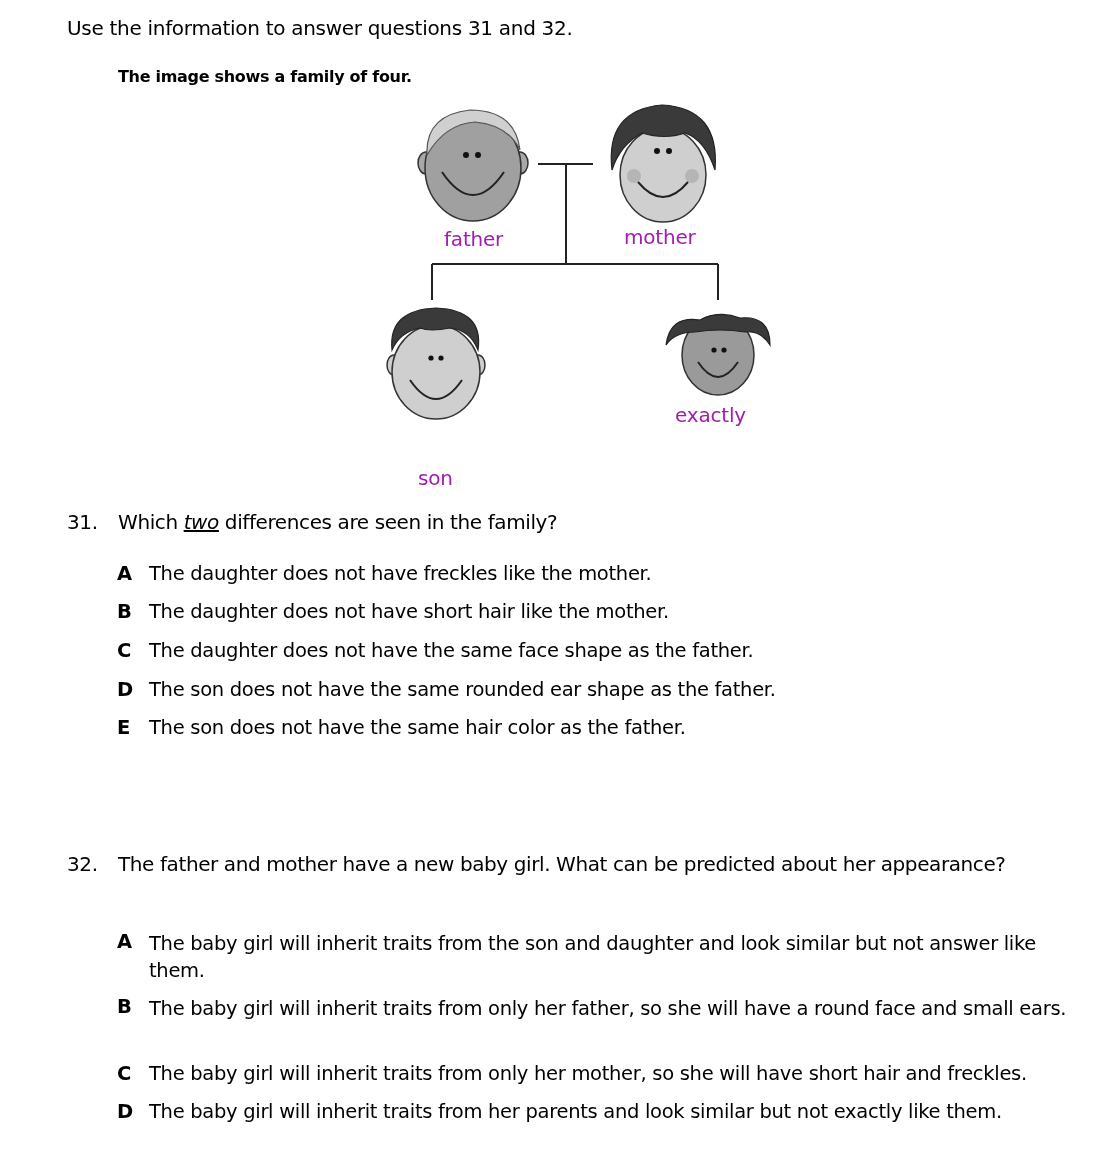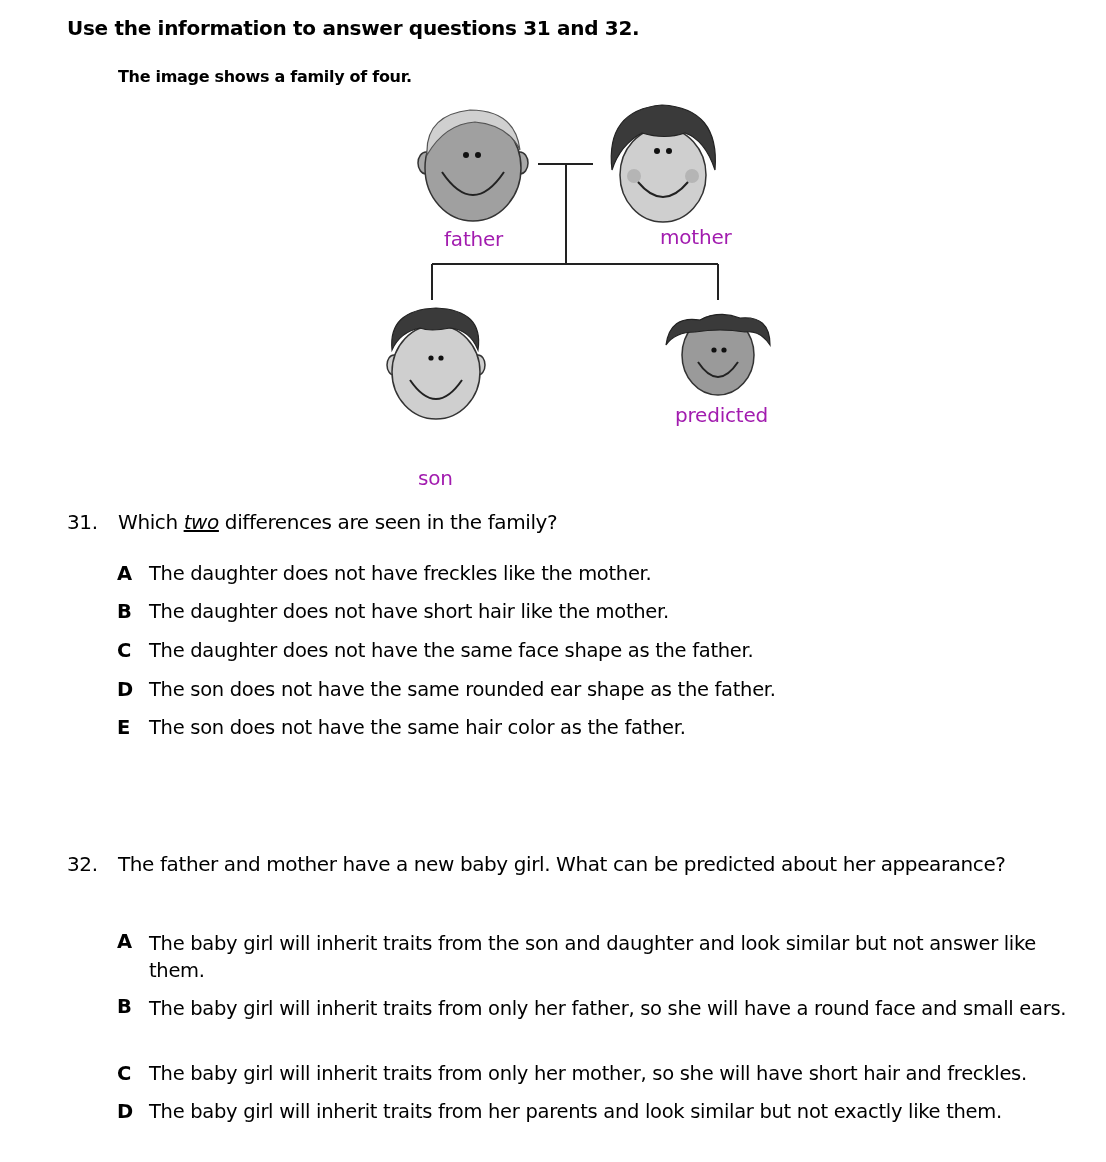--- a/index.html
+++ b/index.html
@@ -1,19 +1,19 @@
 <!DOCTYPE html>
 <html><head>
 <meta charset="utf-8">
 <style>
   html, body { margin:0; padding:0; background:#fff; }
   body { width:1106px; height:1162px; position:relative; overflow:hidden;
          font-family:"DejaVu Sans", sans-serif; color:#000; }
   .abs { position:absolute; }
-  .intro { left:67px; top:16px; font-size:20px; font-weight:bold; letter-spacing:-0.3px; }
+  .intro { left:67px; top:16px; font-size:20px; font-weight:normal; letter-spacing:-0.3px; }
   .sub { left:118px; top:67px; font-size:16px; font-weight:bold; letter-spacing:-0.3px; }
   .figure { left:380px; top:100px; width:400px; height:360px; }
   .flabel { position:absolute; font-size:20px; color:#a21caf; letter-spacing:-0.2px; }
   .q { left:67px; font-size:20px; font-weight:normal; letter-spacing:-0.4px; }
   .q .num { display:inline-block; width:51px; }
   .q .emph { font-style:italic; text-decoration:underline; }
   .q32 { top:849px; width:960px; line-height:31px; }
   .q32 .text { position:absolute; left:51px; top:0; width:900px; }
   .opts { left:117px; font-size:19.5px; letter-spacing:-0.3px; }
   .opt { position:absolute; left:0; white-space:nowrap; }
@@ -70,23 +70,23 @@
 
     <g>
       <ellipse cx="338" cy="255" rx="36" ry="40" fill="#9a9a9a" stroke="#333" stroke-width="1.5"></ellipse>
       <path d="M286 245 Q290 215 320 220 Q340 210 360 218 Q390 215 390 245 Q380 230 365 232 Q340 228 315 232 Q295 232 286 245 Z" fill="#3a3a3a" stroke="#222" stroke-width="1.2"></path>
       <circle cx="334" cy="250" r="2.6" fill="#111"></circle>
         <circle cx="344" cy="250" r="2.6" fill="#111"></circle>
       <path d="M318 262 Q338 292 358 262" fill="none" stroke="#222" stroke-width="2"></path>
     </g>
   </svg>
   <span class="flabel" style="left:64px;top:127px;">father</span>
-  <span class="flabel" style="left:244px;top:125px;margin-left:36px;">mother</span>
+  <span class="flabel" style="left:244px;top:125px;">mother</span>
   <span class="flabel" style="left:38px;top:320px;margin-top:46px;">son</span>
-  <span class="flabel" style="left:295px;top:303px;">predicted</span>
+  <span class="flabel" style="left:295px;top:303px;">exactly</span>
 </div>
 
 <div class="abs q" style="top:510px;">
   <span class="num">31.</span><span>Which </span><span class="emph">two</span><span> differences are seen in the family?</span>
 </div>
 <div class="abs opts" style="top:562px;">
   <div class="opt" style="top:0;">
     <span class="letter">A</span>
     <span class="otext">The daughter does not have freckles like the mother.</span>
   </div>

